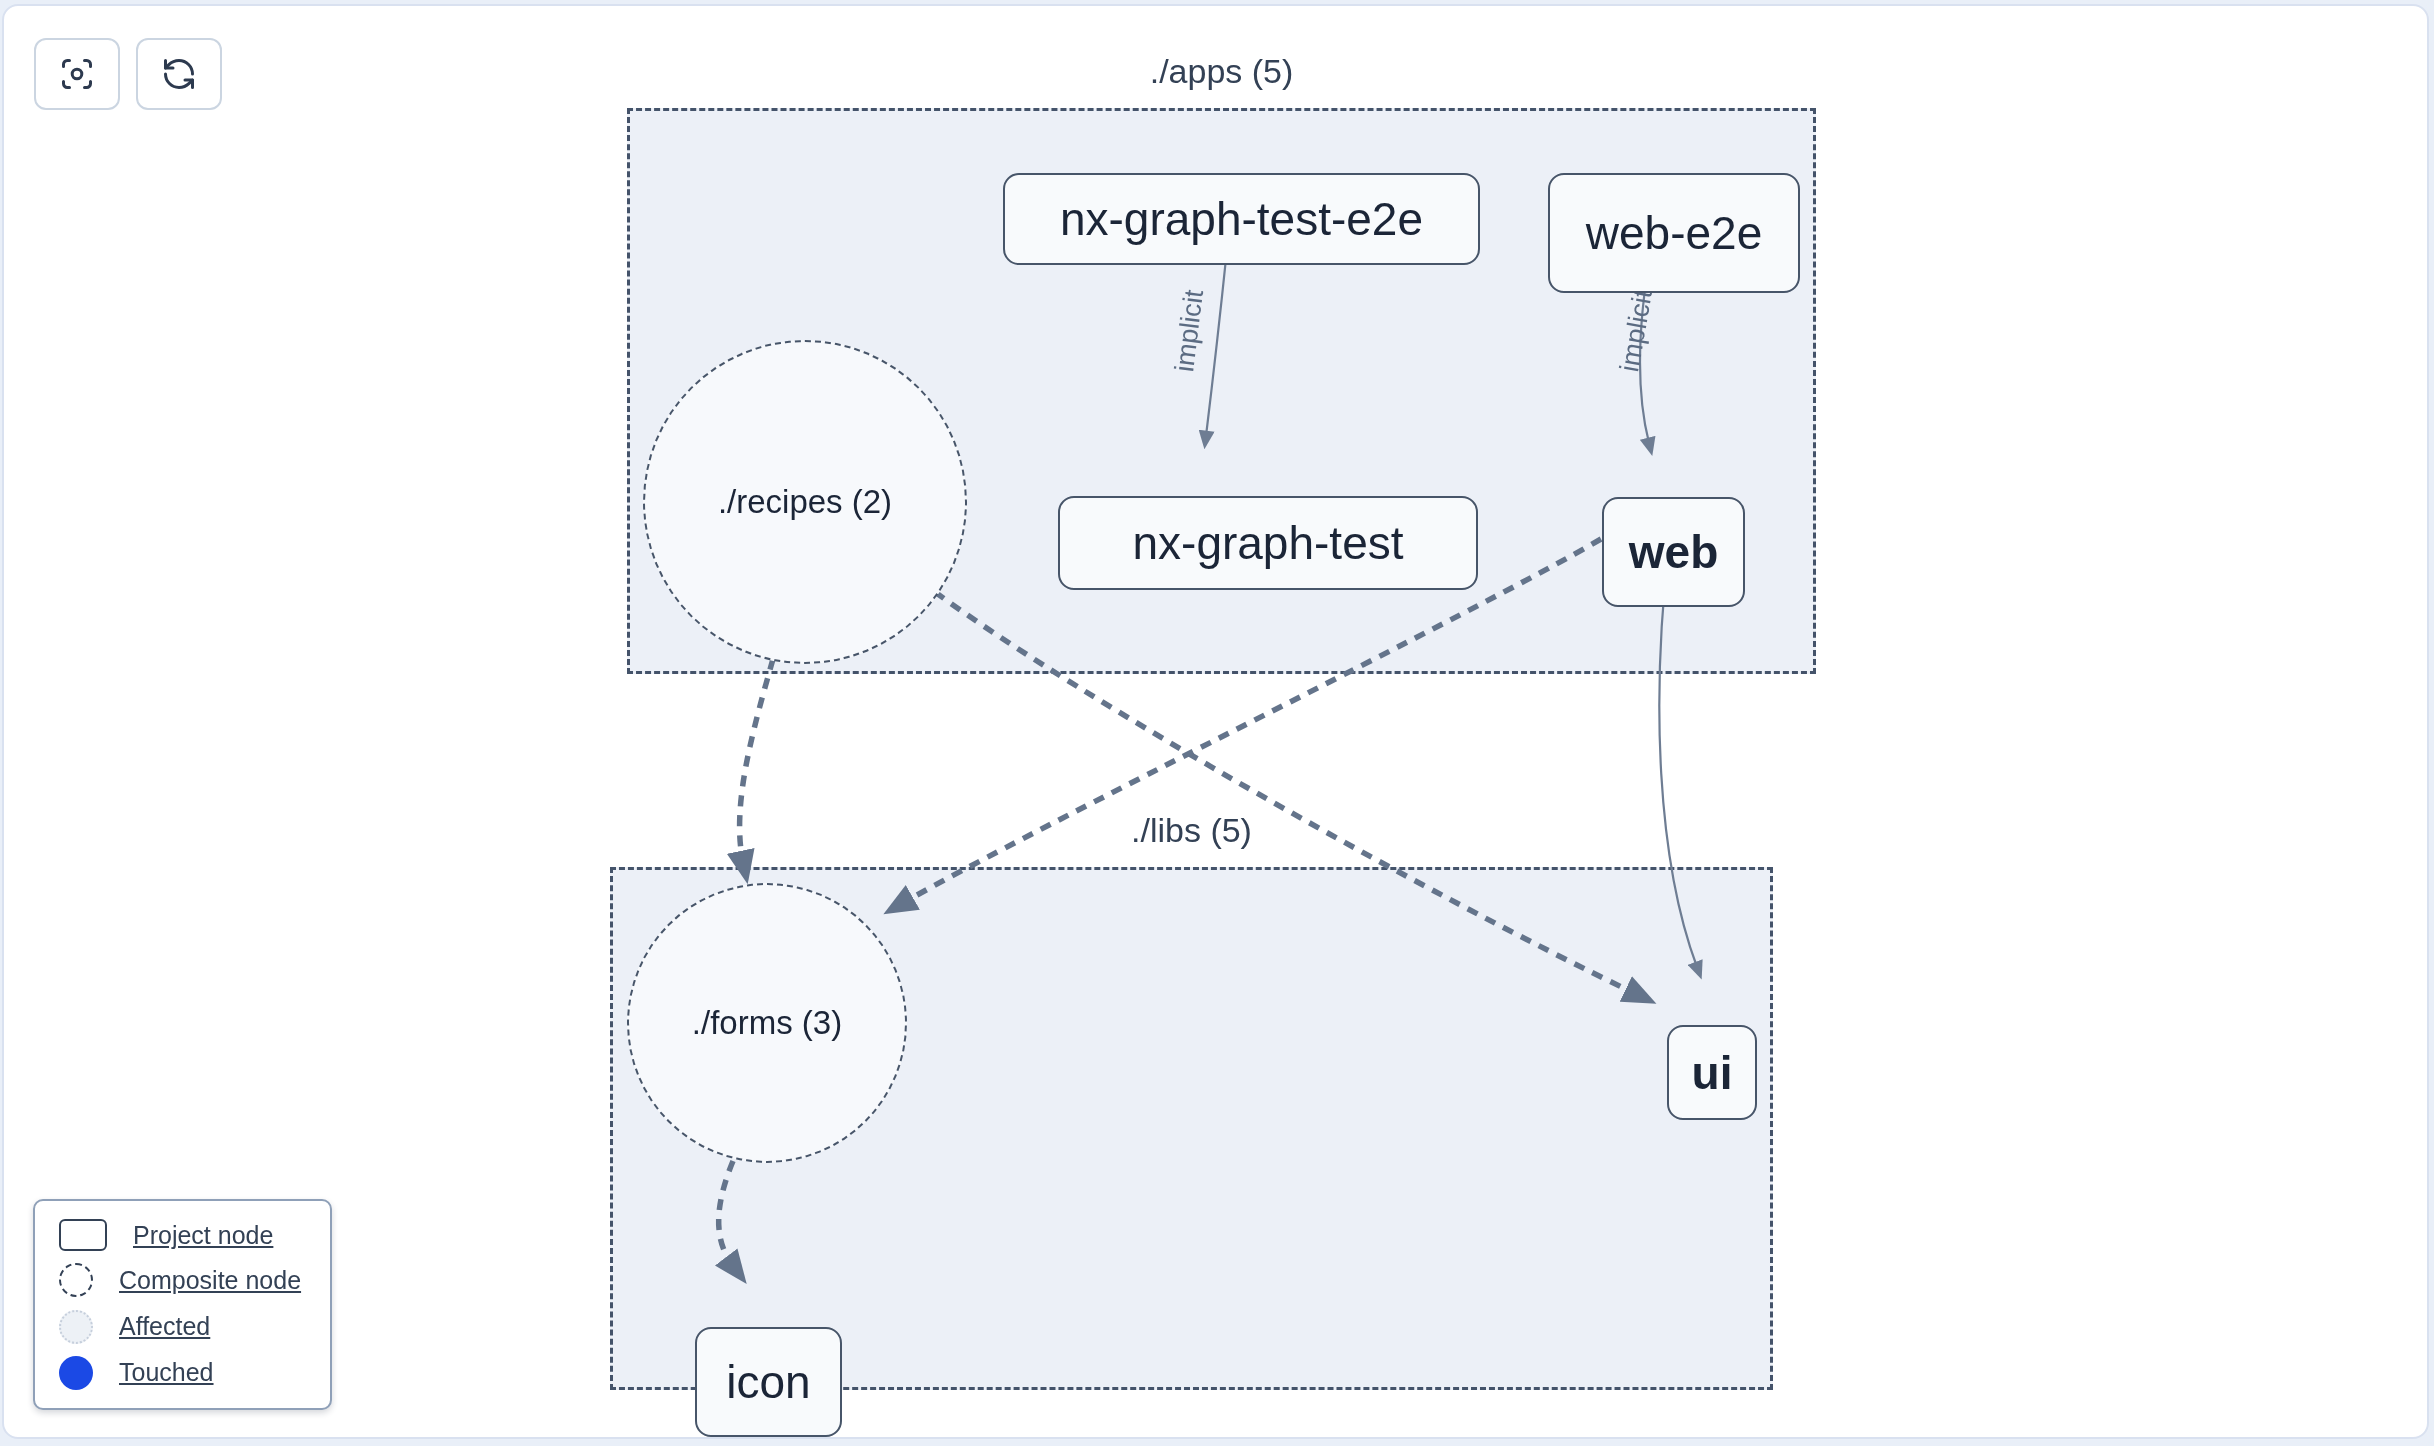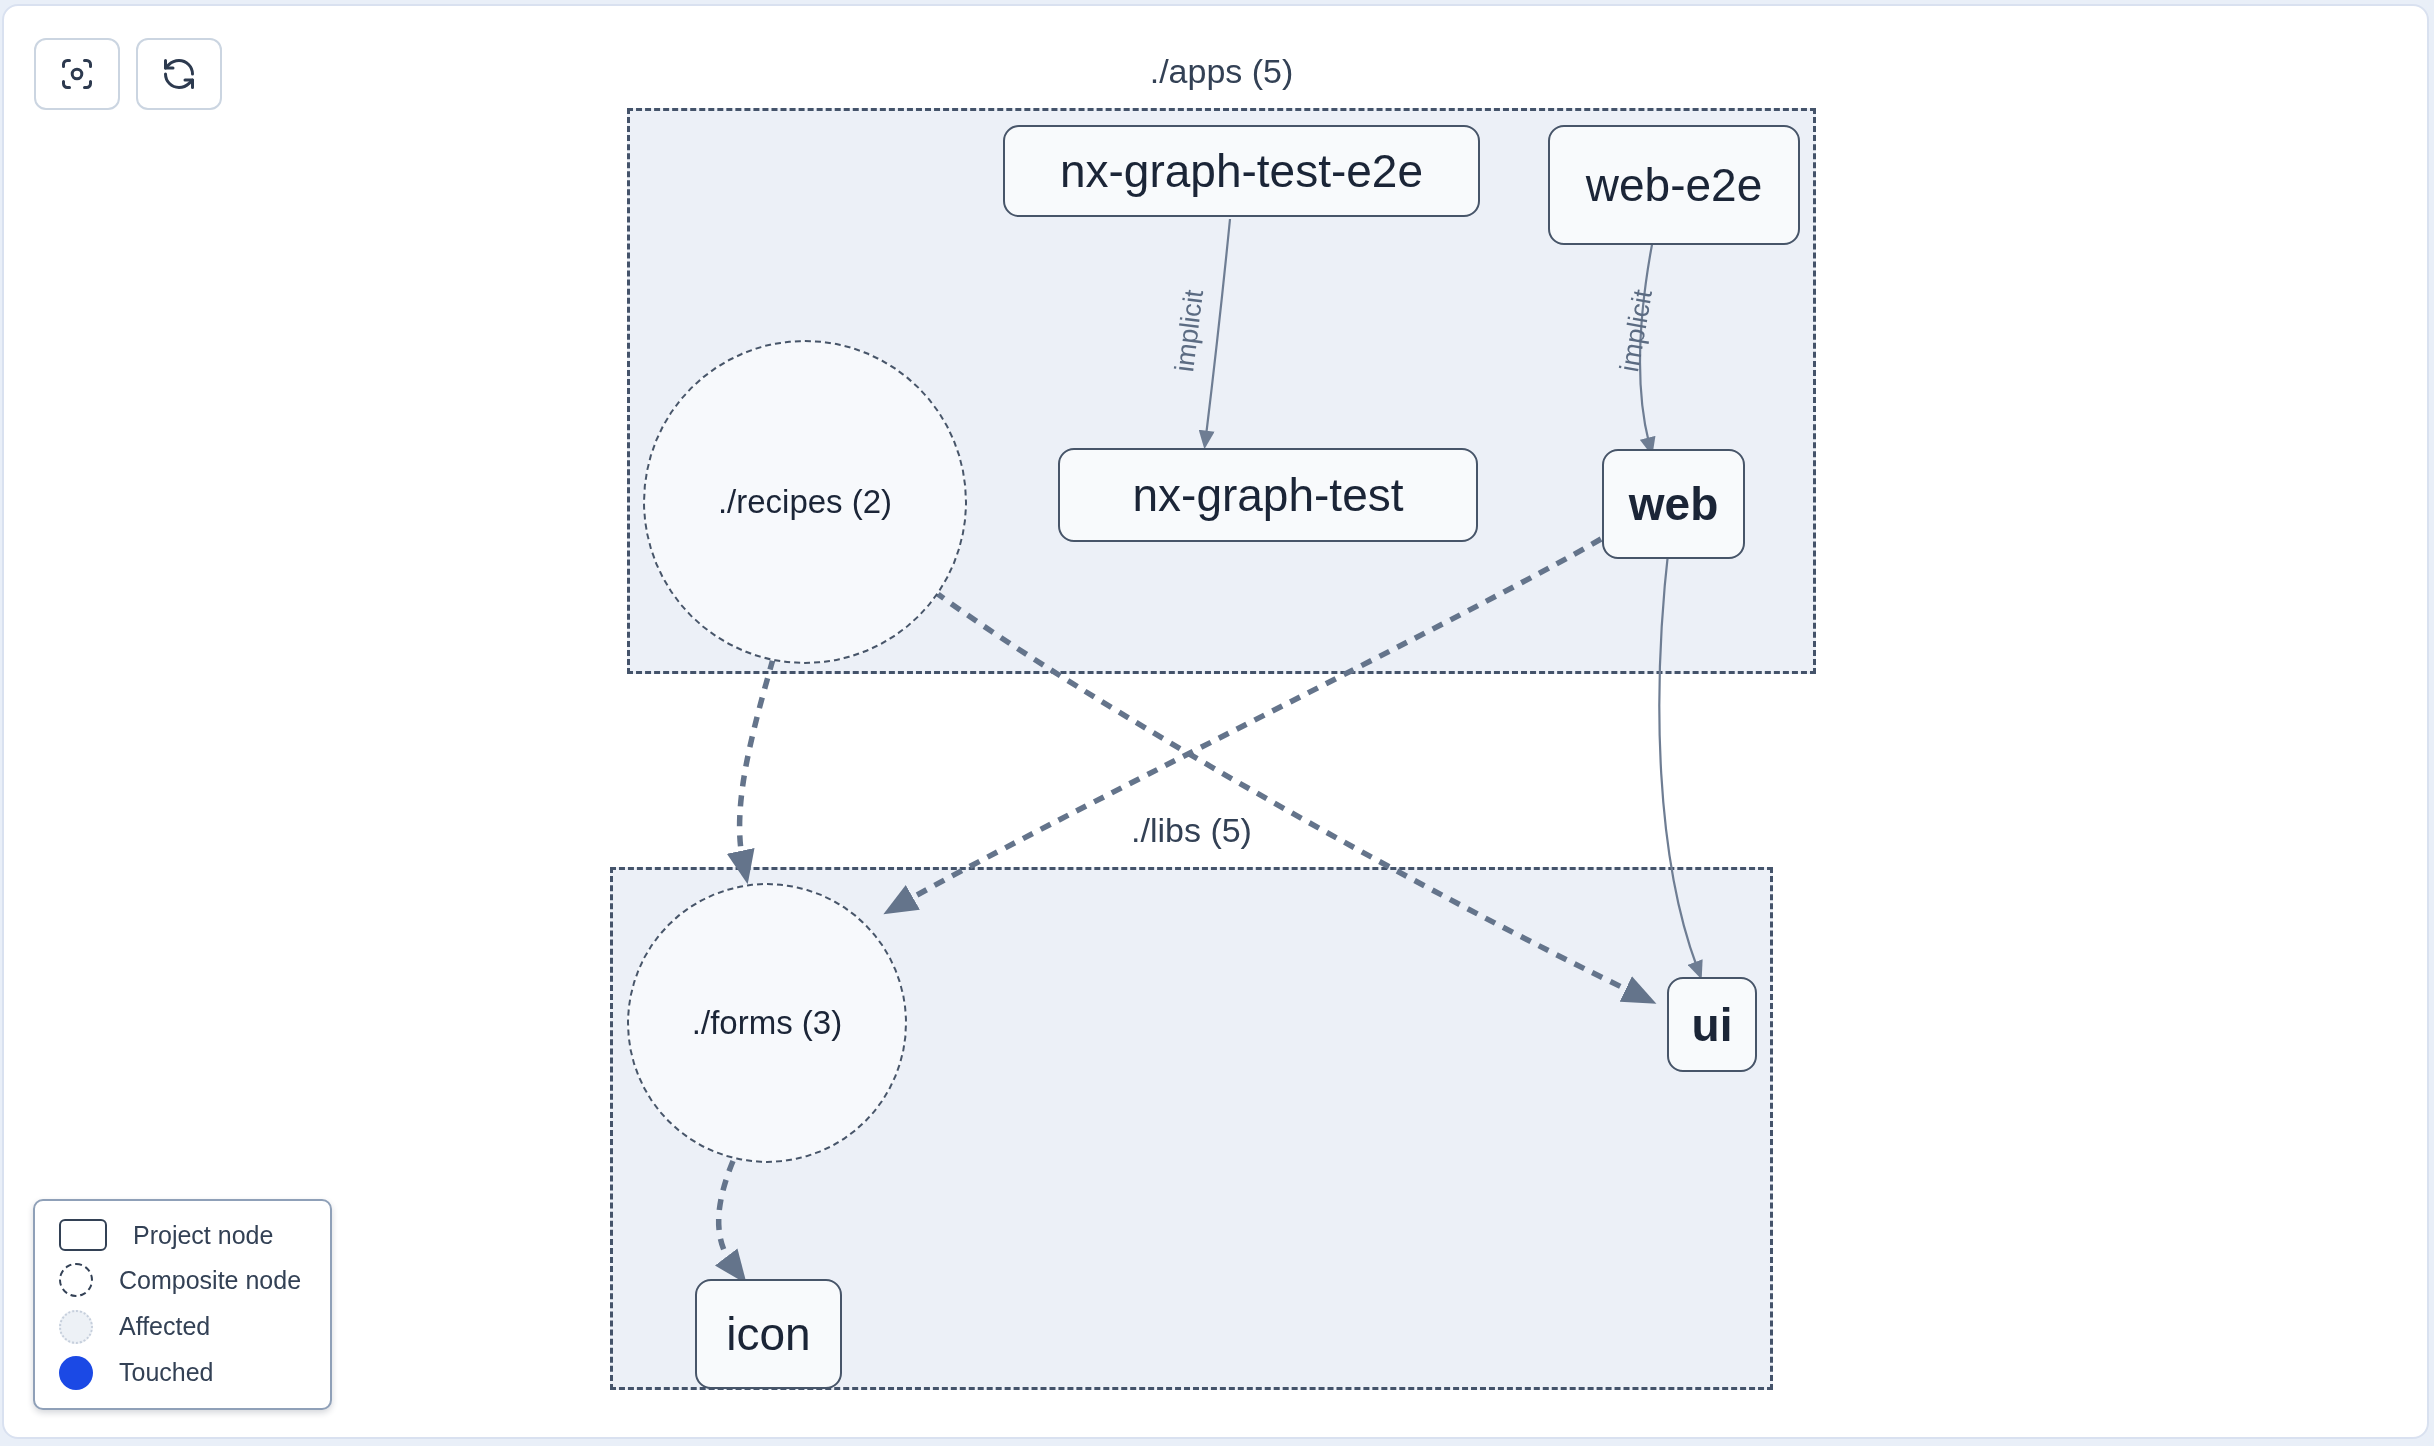--- a/index.html
+++ b/index.html
@@ -28,21 +28,21 @@
   .cluster.libs{left:610px;top:867px;width:1163px;height:523px;}
   .cluster-label{
     position:absolute;text-align:center;font-size:34px;color:var(--text_slate);z-index:2;
   }
   .cluster-label.apps{left:627px;top:52px;width:1189px;}
   .cluster-label.libs{left:610px;top:811px;width:1163px;}
   
   .node{
     position:absolute;background:var(--node_fill);border:2px solid var(--node_border);
     border-radius:16px;display:flex;align-items:center;justify-content:center;
-    font-size:46px;color:var(--text_dark);z-index:20;box-sizing:border-box;cursor:pointer;
+    font-size:46px;color:var(--text_dark);z-index:20;box-sizing:border-box;cursor:pointer;margin-top:48px;
   }
   .circle-node{
     position:absolute;background:var(--circle_fill);border:2.5px dashed var(--node_border);
     border-radius:50%;display:flex;align-items:center;justify-content:center;
     font-size:33px;color:var(--text_dark);z-index:15;box-sizing:border-box;cursor:pointer;
   }
   #n-nxgraphteste2e{left:1003px;top:125px;width:477px;height:92px;}
   #n-webe2e{left:1548px;top:125px;width:252px;height:120px;}
   #n-nxgraphtest{left:1058px;top:448px;width:420px;height:94px;}
   #n-web{left:1602px;top:449px;width:143px;height:110px;font-weight:bold;}
@@ -61,21 +61,21 @@
     border:2px solid var(--legend_border);border-radius:10px;z-index:30;
     box-shadow:0 3px 6px rgba(30,41,59,.18);
     display:flex;flex-direction:column;justify-content:space-evenly;padding:6px 0;box-sizing:border-box;
   }
   .legend-row{display:flex;align-items:center;gap:26px;padding-left:24px;}
   .sw{flex:0 0 auto;box-sizing:border-box;}
   .sw-project{width:48px;height:32px;border:2.5px solid var(--text_slate);border-radius:6px;background:#fff;}
   .sw-composite{width:34px;height:34px;border:2.5px dashed var(--text_slate);border-radius:50%;background:#fff;}
   .sw-affected{width:34px;height:34px;border:2px dotted var(--affected_border);border-radius:50%;background:var(--affected_fill);}
   .sw-touched{width:34px;height:34px;border-radius:50%;background:var(--touched_blue);}
-  .legend-label{font-size:25px;color:var(--text_slate);}
+  .legend-label{font-size:25px;color:var(--text_slate);text-decoration:underline;}
 </style>
 </head>
 <body>
 
 <div class="panel"></div>
 
 <div class="toolbar">
   <div class="tbtn">
     <svg width="36" height="36" viewBox="0 0 24 24">
       <path d="M7 3H5.5A2.5 2.5 0 0 0 3 5.5V7"></path>

